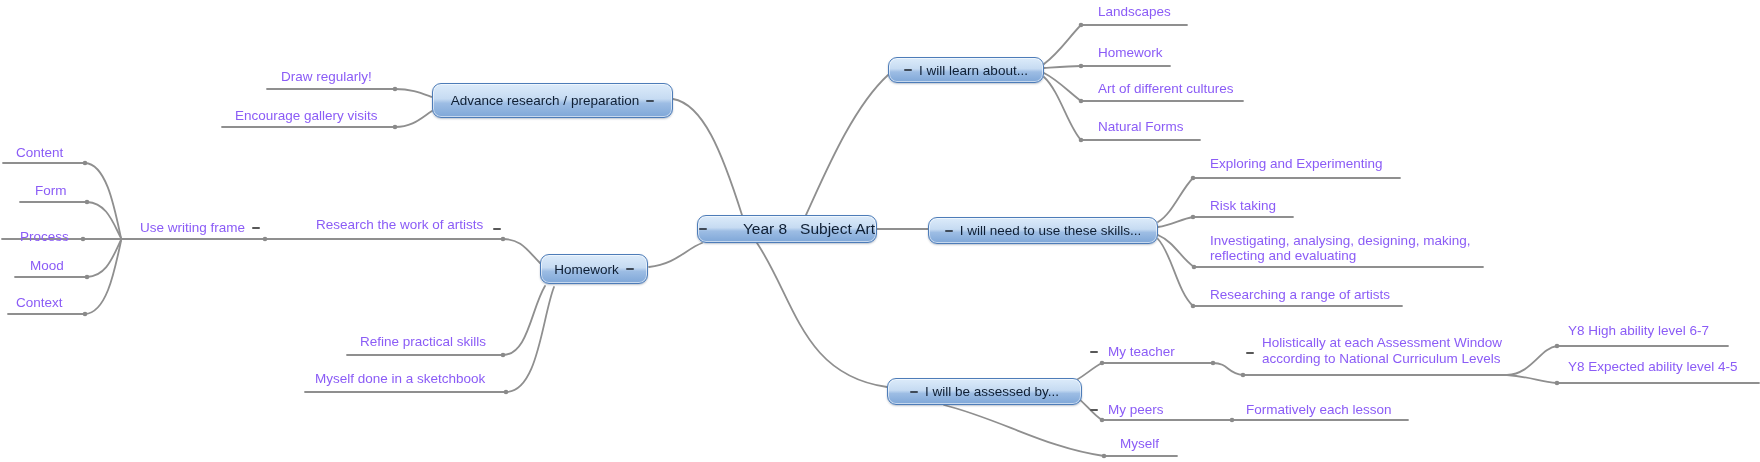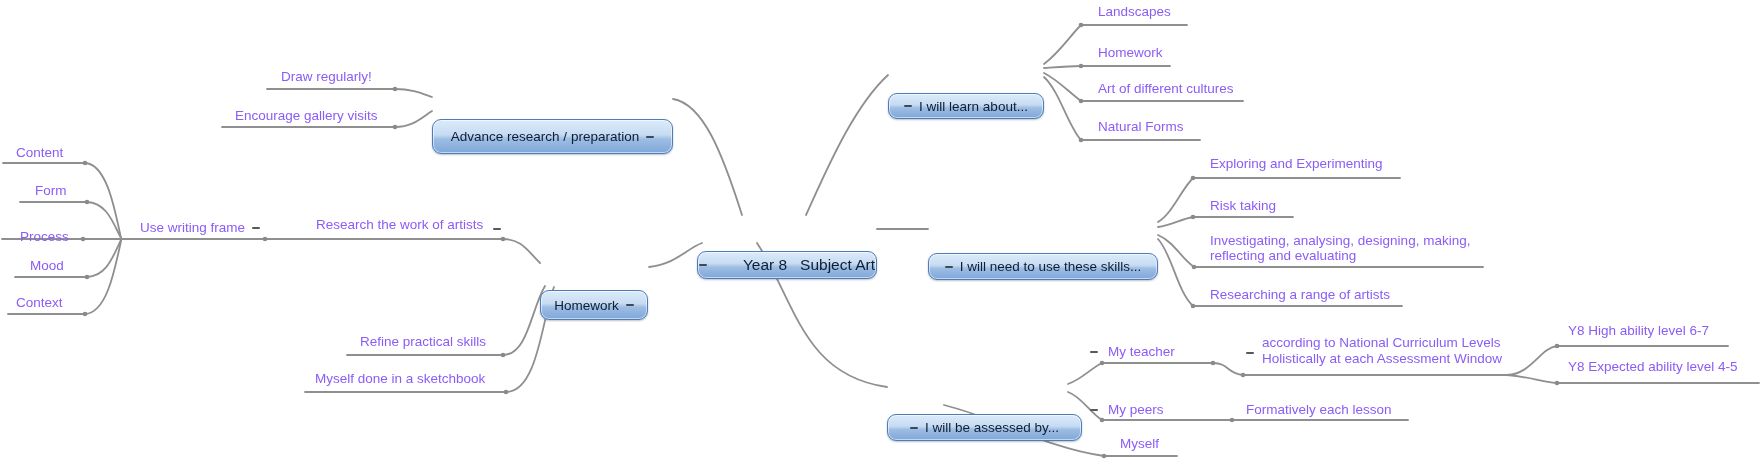--- a/index.html
+++ b/index.html
@@ -26,21 +26,20 @@
     display:flex;align-items:center;justify-content:center;gap:7px;
     border:1.5px solid #4d7cb8;
     border-radius:9px;
     background:linear-gradient(180deg,#dcebfa 0%,#c6dbf2 45%,#9dbde4 58%,#7fa7d8 100%);
     box-shadow:0 1px 2px rgba(60,80,110,.35), inset 0 0 0 1px rgba(255,255,255,.55);
     color:#0e1e33;
     font-size:13.5px;
     white-space:pre;
     z-index:3;
     box-sizing:border-box;
-    margin-top:36px;
   }
   .topic-box.center{font-size:15.5px;}
   .dash{
     width:8px;height:2px;background:#3f4a58;border-radius:1px;flex:0 0 auto;
   }
   .fdash{
     position:absolute;width:8px;height:2px;background:#585858;border-radius:1px;z-index:2;
   }
 </style>
 </head>
@@ -211,22 +210,22 @@
     <div>Investigating, analysing, designing, making,</div>
     <div>reflecting and evaluating</div>
   </div>
   <div class="leaf" style="left:1210px;top:287px;">Researching a range of artists</div>
 
   <span class="fdash" style="left:1090px;top:351px;"></span>
   <div class="leaf" style="left:1108px;top:344px;">My teacher</div>
 
   <span class="fdash" style="left:1246px;top:352px;"></span>
   <div class="leaf two-line" style="left:1262px;top:335px;line-height:16px;">
+    <div>Holistically at each Assessment Window</div>
     <div>according to National Curriculum Levels</div>
-    <div>Holistically at each Assessment Window</div>
   </div>
 
   <div class="leaf" style="left:1568px;top:323px;">Y8 High ability level 6-7</div>
   <div class="leaf" style="left:1568px;top:359px;">Y8 Expected ability level 4-5</div>
 
   <span class="fdash" style="left:1090px;top:409px;"></span>
   <div class="leaf" style="left:1108px;top:402px;">My peers</div>
   <div class="leaf" style="left:1246px;top:402px;">Formatively each lesson</div>
 
   <div class="leaf" style="left:1120px;top:436px;">Myself</div>

